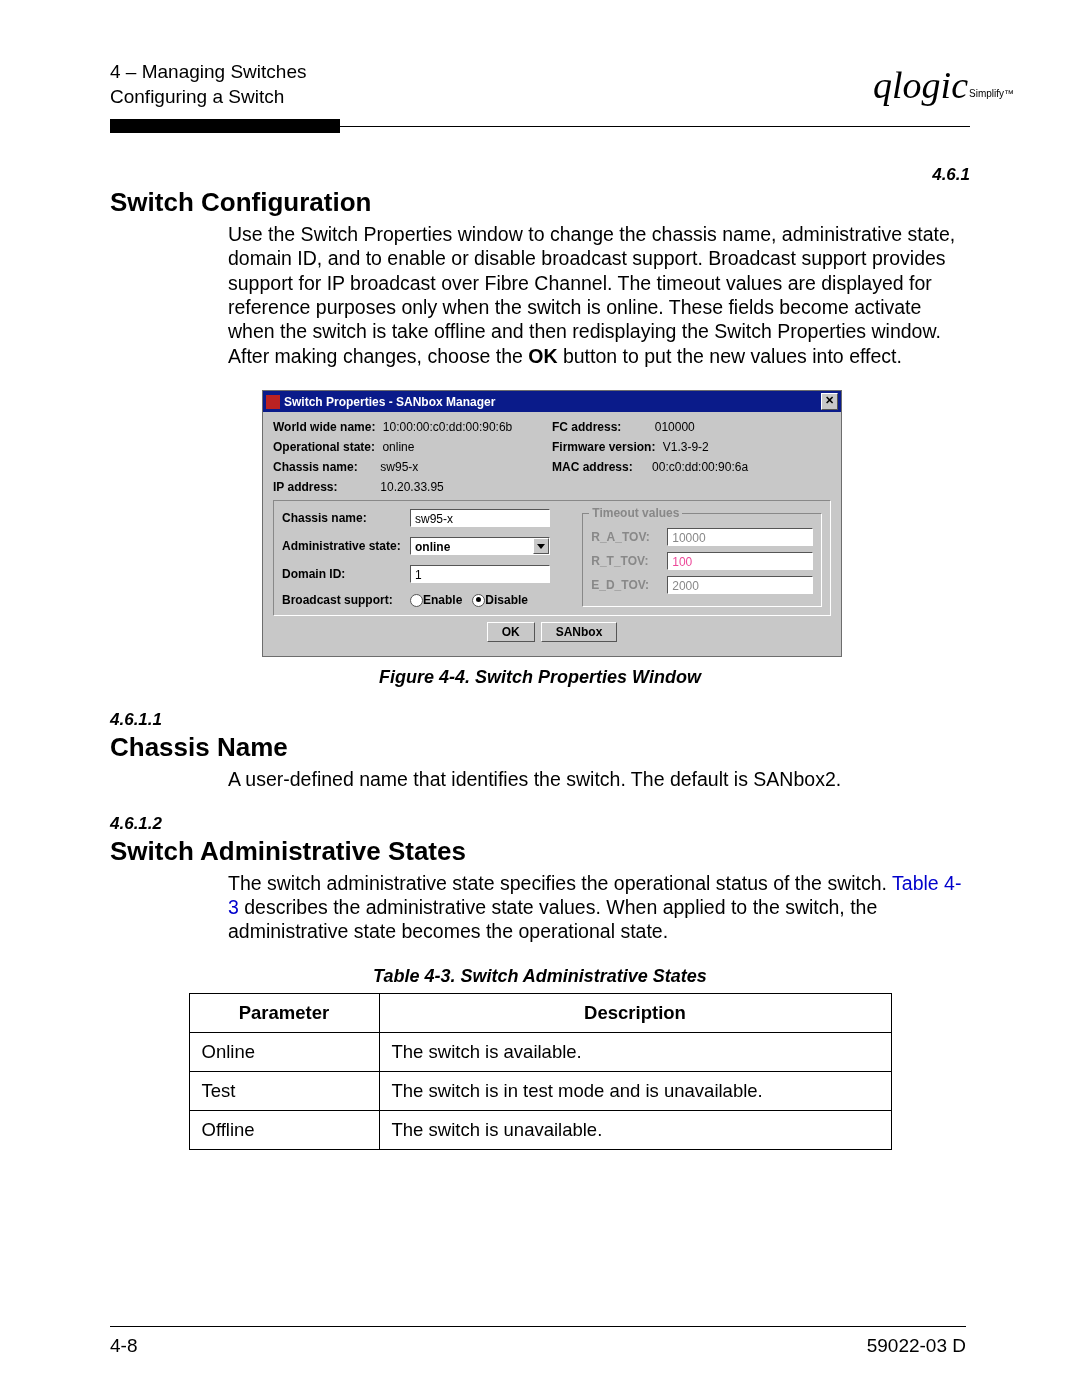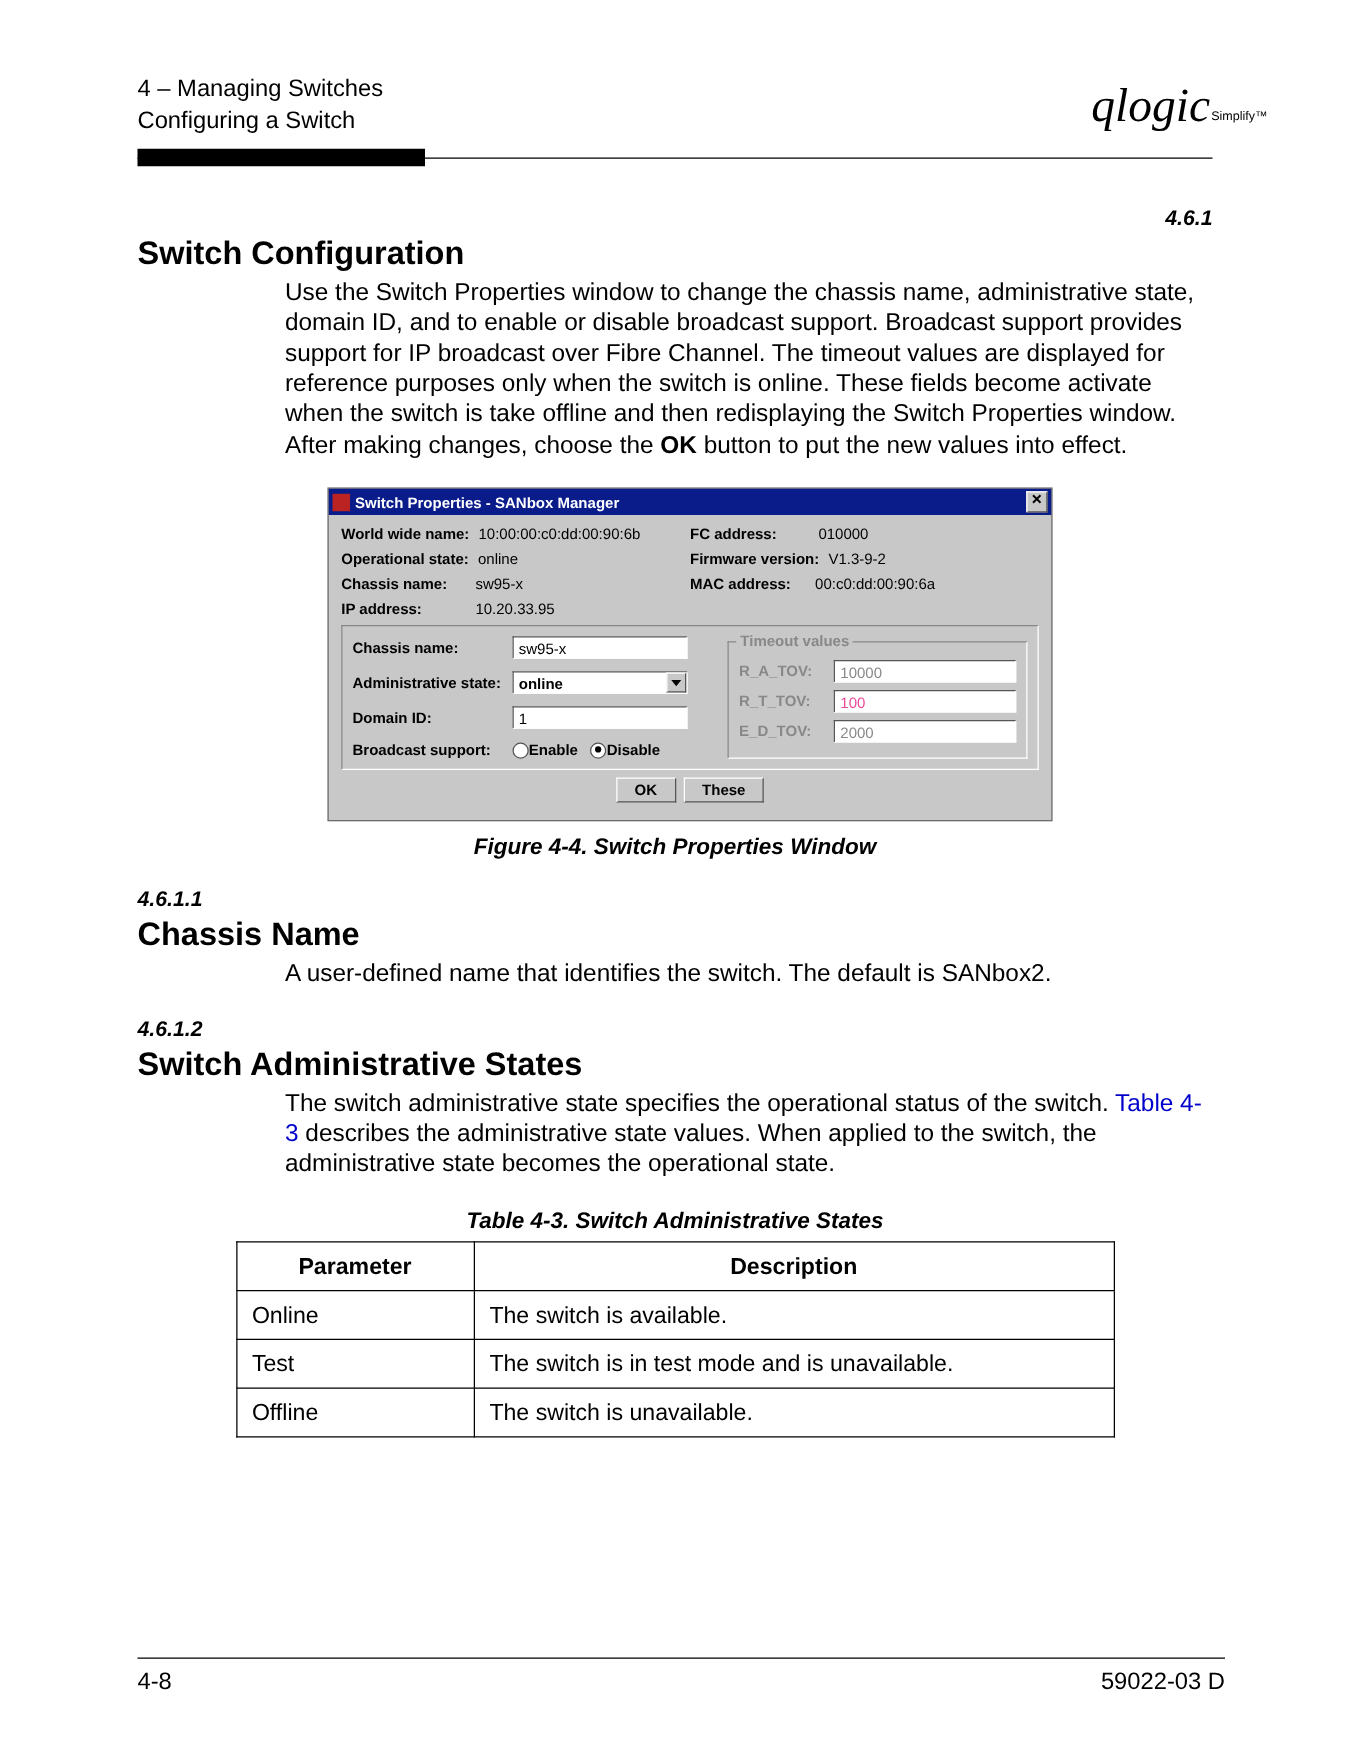--- a/index.html
+++ b/index.html
@@ -103,21 +103,21 @@
     text-align: left;
   }
   table.states th {
     text-align: center;
     font-weight: bold;
   }
   .footer {
     position: absolute;
     bottom: 40px;
     left: 110px;
-    right: 100px;
+    right: 114px;
     border-top: 1.5px solid #000;
     padding-top: 8px;
     display: flex;
     justify-content: space-between;
     font-size: 19px;
   }
 
   
   .dlg-wrap {
     margin: 22px auto 0 auto;
@@ -343,21 +343,21 @@
               <span class="fld-input tv-in" style="color:#ec4899">100</span>
             </div>
             <div class="tv-row" style="margin-bottom:0">
               <span class="tv-lbl">E_D_TOV:</span>
               <span class="fld-input tv-in" style="color:#888">2000</span>
             </div>
           </div>
         </div>
         <div class="dlg-btns">
           <span class="dlg-btn">OK</span>
-          <span class="dlg-btn">These</span>
+          <span class="dlg-btn">SANbox</span>
         </div>
       </div>
     </div>
   </div>
   <div class="caption">Figure 4-4.  Switch Properties Window</div>
 
   <div class="subsection-num">4.6.1.1</div>
   <div class="subsection-title">Chassis Name</div>
   <div class="body-text">A user-defined name that identifies the switch. The default is SANbox2.</div>
 

